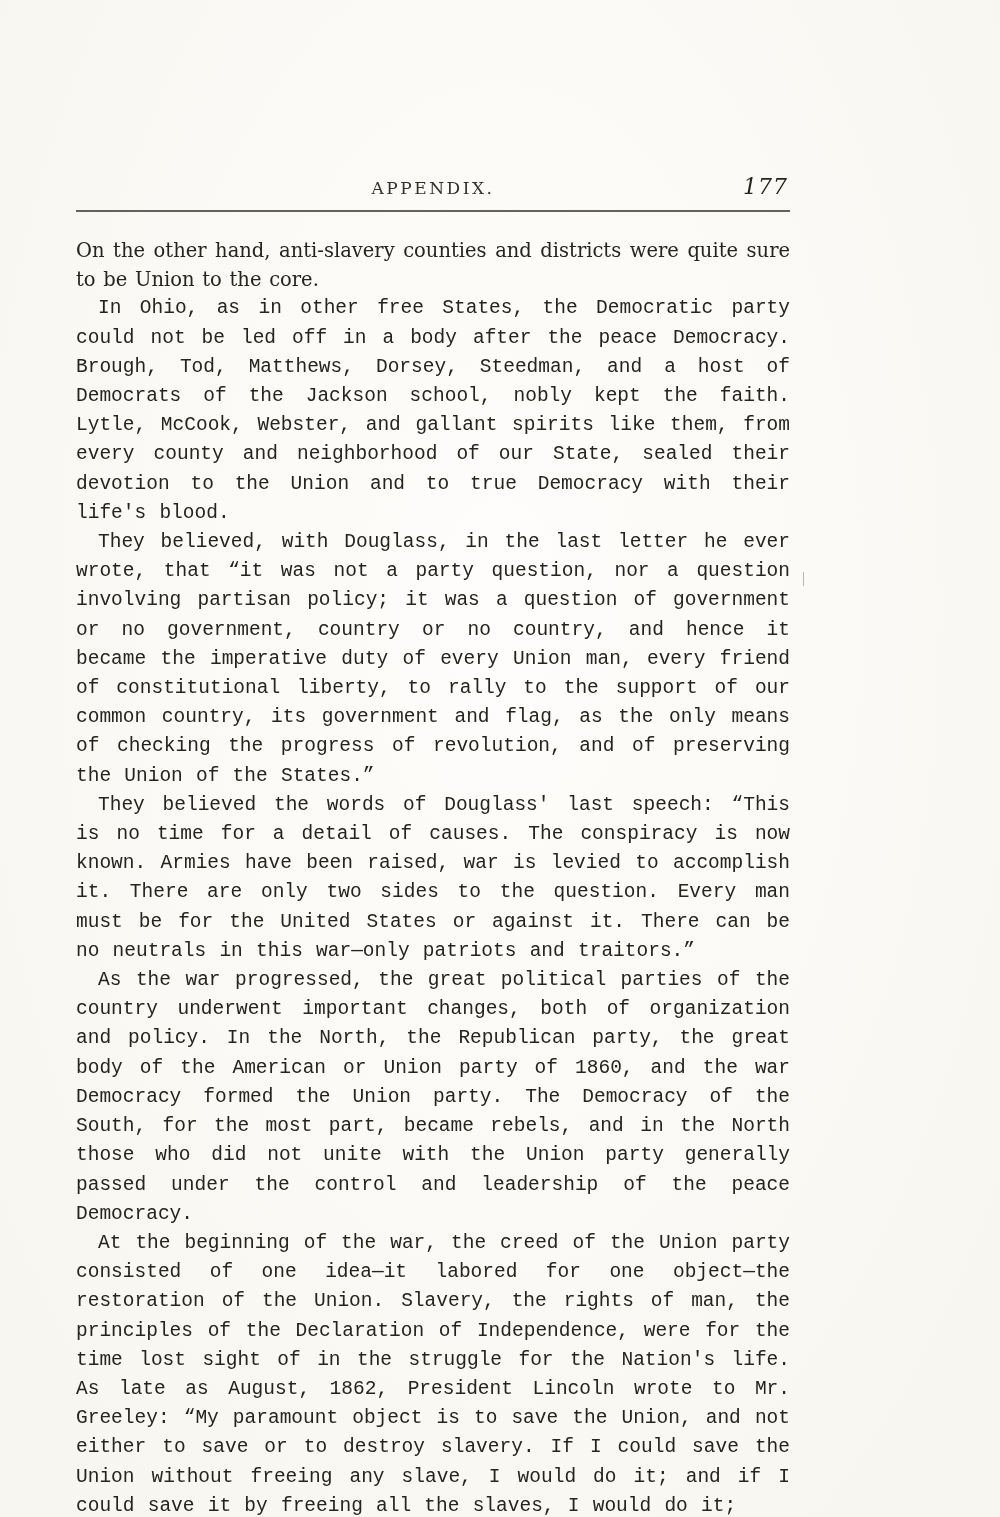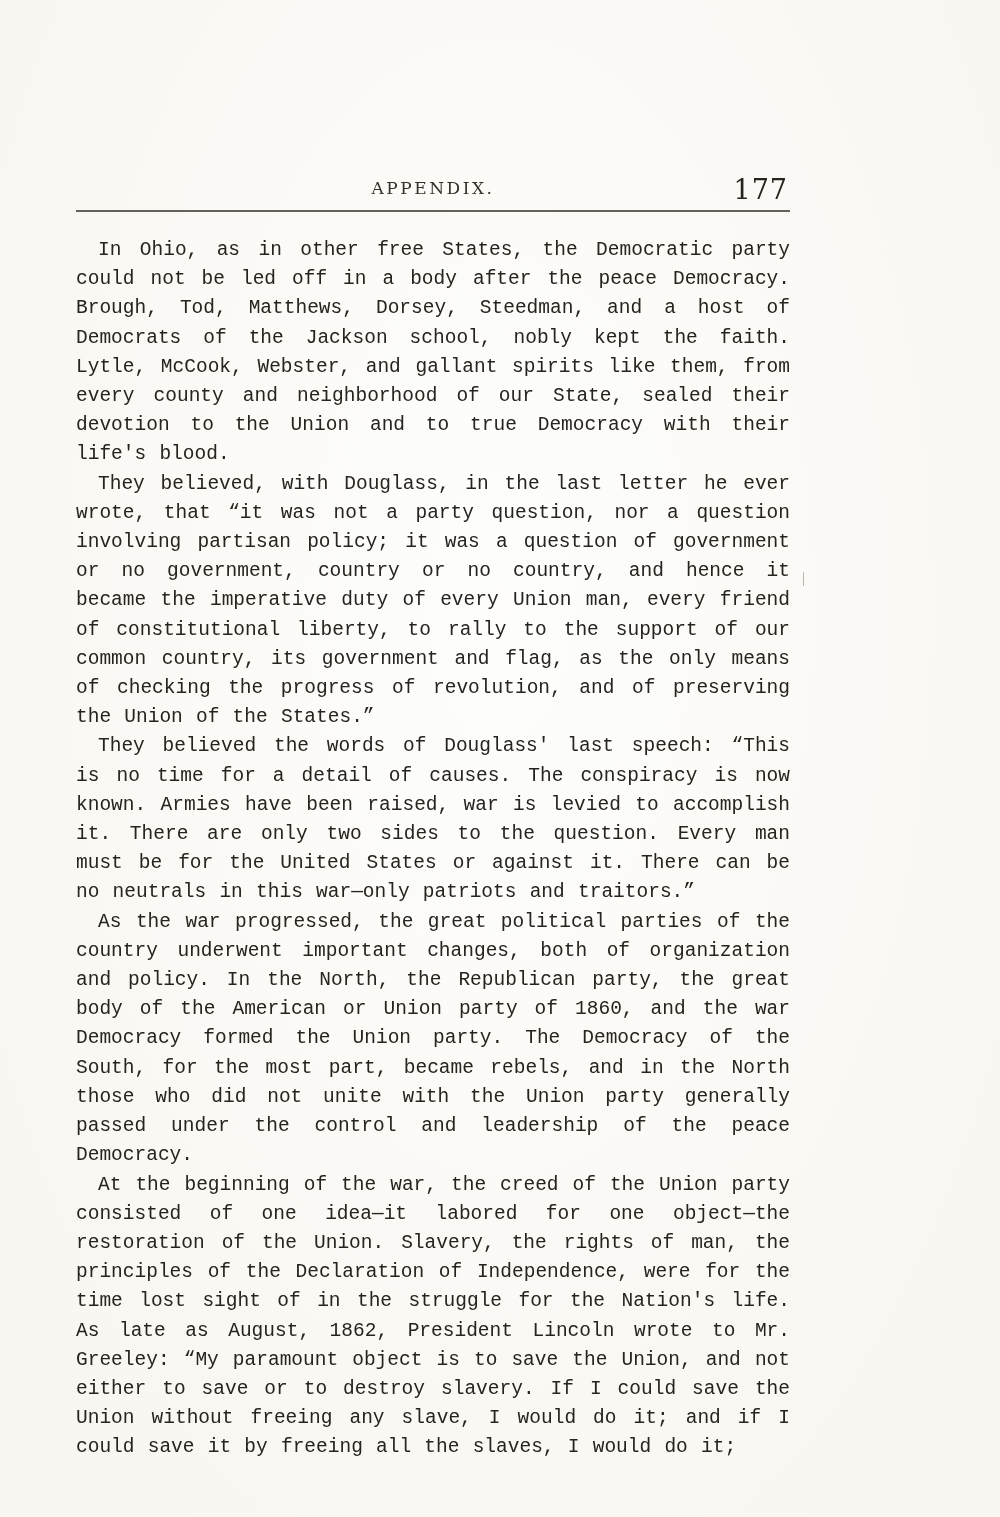--- a/index.html
+++ b/index.html
@@ -32,23 +32,24 @@
     top: 2px;
     text-align: center;
     font-size: 17px;
     letter-spacing: 2.5px;
     color: #34312b;
   }
   .page-number {
     position: absolute;
     right: 2px;
     top: -2px;
-    font-size: 27px;
+    font-size: 22px;
     letter-spacing: 1px;
     color: #26241f;
+    font-style: italic;
   }
   .rule {
     border: none;
     border-top: 2.5px solid #4a463f;
     margin: 0 0 24px 0;
     opacity: 0.85;
   }
   .content {
     font-size: 19.5px;
     line-height: 29.2px;
@@ -78,20 +79,21 @@
 <div class="page">
 
   <div class="header">
     <div class="header-title">APPENDIX.</div>
     <div class="page-number">177</div>
   </div>
 
   <hr class="rule">
 
   <div class="content">
+    <p class="para">On the other hand, anti-slavery counties and districts were quite sure to be Union to the core.</p>
     <p class="para indent">In Ohio, as in other free States, the Democratic party could not be led off in a body after the peace Democracy.  Brough, Tod, Matthews, Dorsey, Steedman, and a host of Democrats of the Jackson school, nobly kept the faith.  Lytle, McCook, Webster, and gallant spirits like them, from every county and neighborhood of our State, sealed their devotion to the Union and to true Democracy with their life's blood.</p>
     <p class="para indent">They believed, with Douglass, in the last letter he ever wrote, that “it was not a party question, nor a question involving partisan policy; it was a question of government or no government, country or no country, and hence it became the imperative duty of every Union man, every friend of constitutional liberty, to rally to the support of our common country, its government and flag, as the only means of checking the progress of revolution, and of preserving the Union of the States.”</p>
     <p class="para indent">They believed the words of Douglass' last speech: “This is no time for a detail of causes.  The conspiracy is now known. Armies have been raised, war is levied to accomplish it.  There are only two sides to the question.  Every man must be for the United States or against it.  There can be no neutrals in this war—only patriots and traitors.”</p>
     <p class="para indent">As the war progressed, the great political parties of the country underwent important changes, both of organization and policy.  In the North, the Republican party, the great body of the American or Union party of 1860, and the war Democracy formed the Union party.  The Democracy of the South, for the most part, became rebels, and in the North those who did not unite with the Union party generally passed under the control and leadership of the peace Democracy.</p>
     <p class="para indent">At the beginning of the war, the creed of the Union party consisted of one idea—it labored for one object—the restoration of the Union.  Slavery, the rights of man, the principles of the Declaration of Independence, were for the time lost sight of in the struggle for the Nation's life.  As late as August, 1862, President Lincoln wrote to Mr. Greeley: “My paramount object is to save the Union, and not either to save or to destroy slavery. If I could save the Union without freeing any slave, I would do it; and if I could save it by freeing all the slaves, I would do it;</p>
   </div>
 
   <div class="artifact"></div>
 
 </div>

